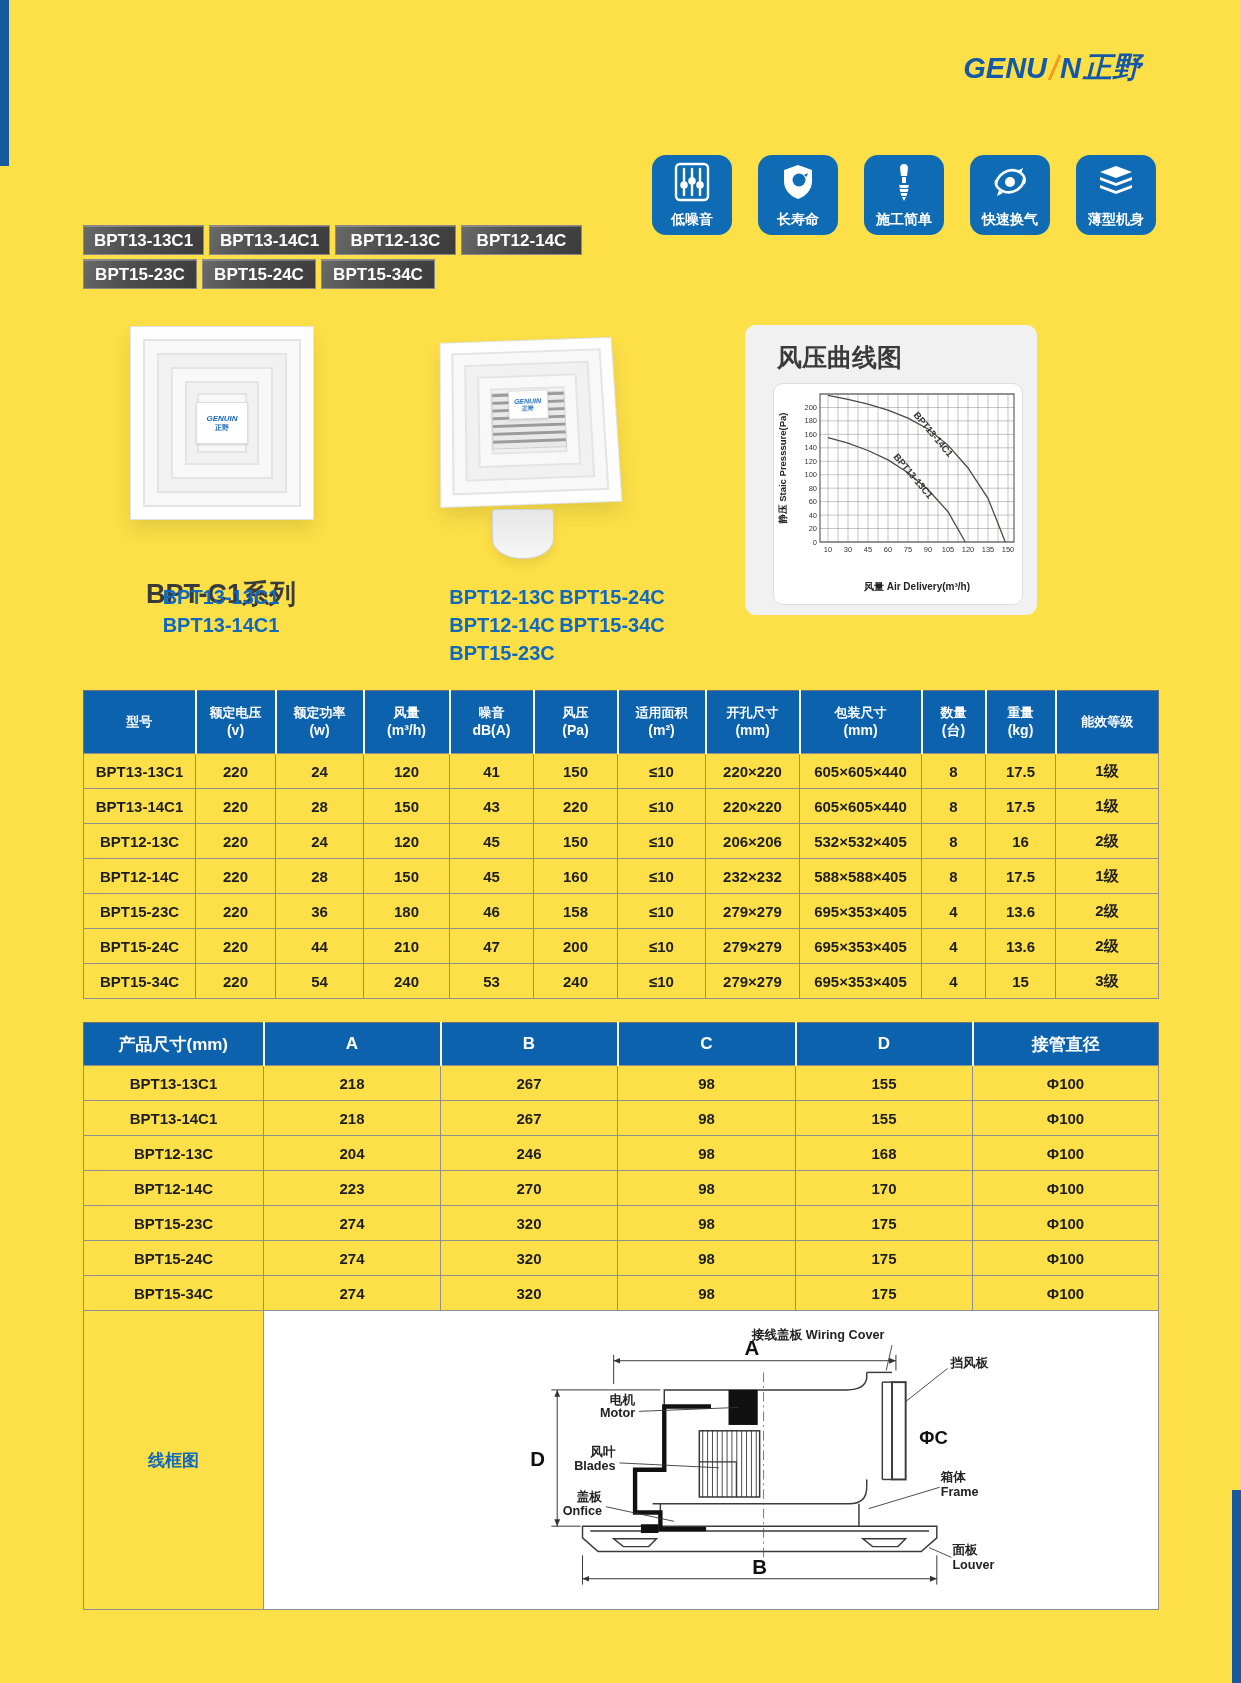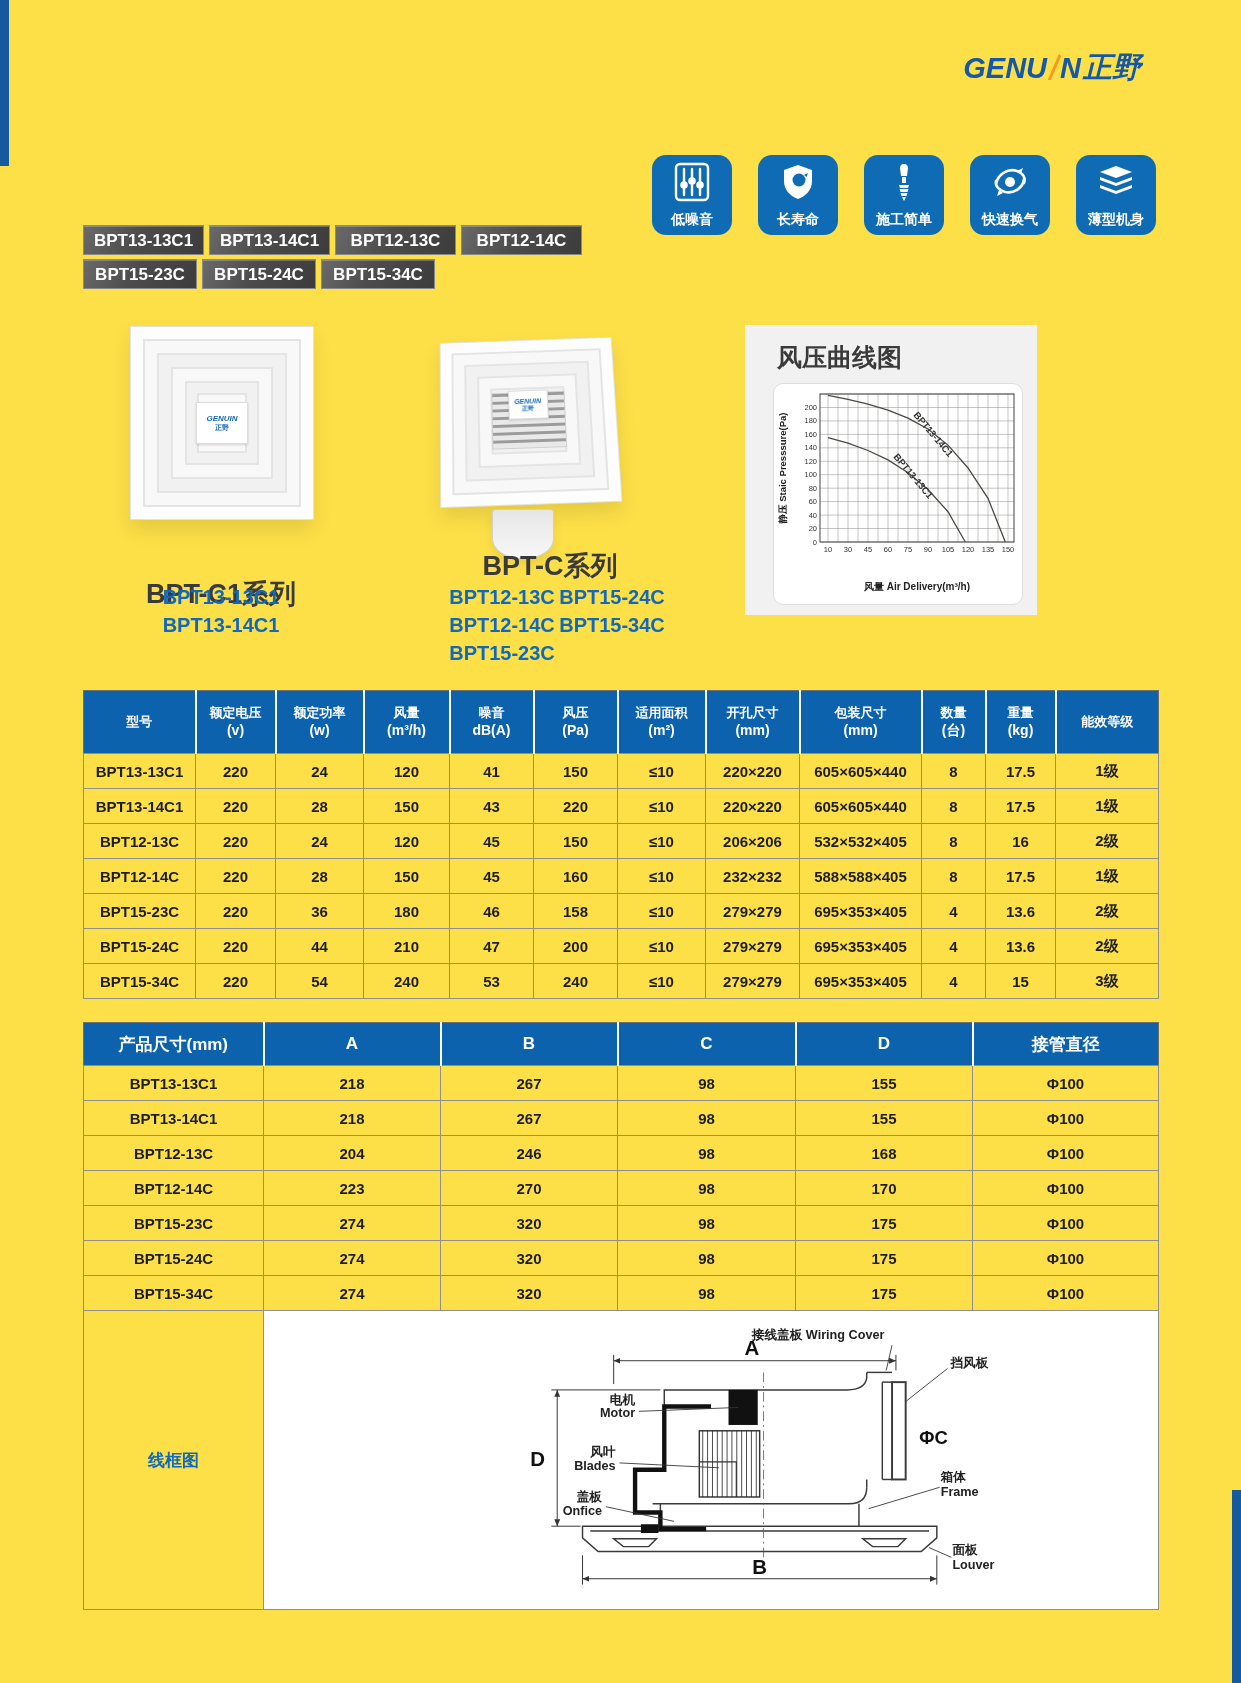--- a/index.html
+++ b/index.html
@@ -46,21 +46,21 @@
   .grille{position:absolute;left:50%;top:50%;transform:translate(-50%,-50%);width:72px;height:56px;
           background:repeating-linear-gradient(180deg,#9b9b9b 0 3px,#e9e9e9 3px 8px);border:1px solid #cfcfcf;}
   .pipe{position:absolute;left:492px;top:509px;width:60px;height:48px;
         background:linear-gradient(180deg,#e6e6e6,#f7f7f7);border:1px solid #d0d0d0;
         border-radius:4px 4px 30px 30px/4px 4px 20px 20px;box-shadow:0 6px 10px rgba(0,0,0,.08);}
   .series-label{position:absolute;text-align:center;font-size:27px;font-weight:900;color:#3a3a3a;}
   .model-line{position:absolute;text-align:center;font-size:20px;font-weight:800;color:#1069bd;}
   .model-line span{display:inline-block;min-width:110px;}
 
   
-  .chart-panel{position:absolute;left:745px;top:325px;width:292px;height:290px;background:#f1f1f2;}
+  .chart-panel{position:absolute;left:745px;top:325px;width:292px;height:290px;background:#f1f1f2;border-radius:11px;}
   .chart-title{position:absolute;left:32px;top:16px;font-size:25px;font-weight:900;color:#3a3a3a;}
   .chart-box{position:absolute;left:28px;top:58px;width:248px;height:220px;background:#fff;
              border:1px solid #dedede;border-radius:10px;}
 
   
   table{border-collapse:collapse;table-layout:fixed;}
   .spec-table{position:absolute;left:83px;top:690px;width:1075px;}
   .dim-table{position:absolute;left:83px;top:1022px;width:1075px;}
   th{background:#0d62ae;color:#fff;vertical-align:middle;padding:2px;border-left:2px solid #fff;}
   th:first-child{border-left:none;}
@@ -185,21 +185,20 @@
         <span class="mini-logo-cn" style="font-size:6px;">正野</span>
       </div>
     </div>
   </div>
   <div class="pipe"></div>
 
   <div class="series-label" style="left:130px;top:576px;width:182px;">BPT-C1系列</div>
   <div class="model-line" style="left:130px;top:586px;width:182px;">BPT13-13C1</div>
   <div class="model-line" style="left:130px;top:614px;width:182px;">BPT13-14C1</div>
 
-  <div class="series-label" style="left:430px;top:548px;width:240px;">BPT-C系列</div>
   <div class="model-line" style="left:432px;top:586px;width:250px;">
     <span>BPT12-13C</span><span>BPT15-24C</span>
   </div>
   <div class="model-line" style="left:432px;top:614px;width:250px;">
     <span>BPT12-14C</span><span>BPT15-34C</span>
   </div>
   <div class="model-line" style="left:432px;top:642px;width:250px;">
     <span>BPT15-23C</span><span></span>
   </div>
 

